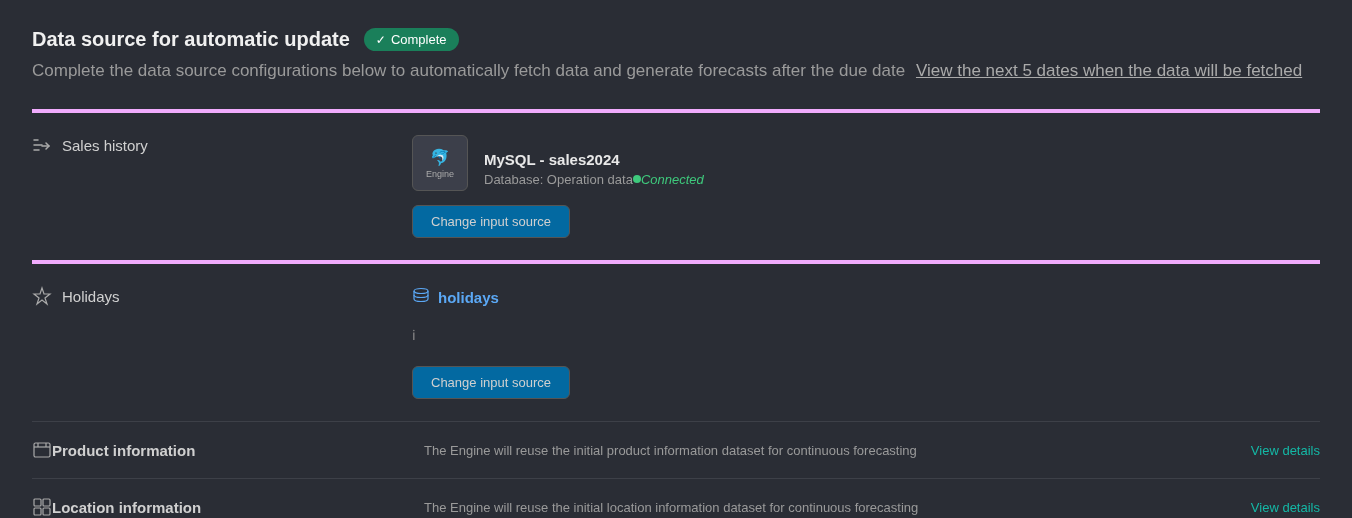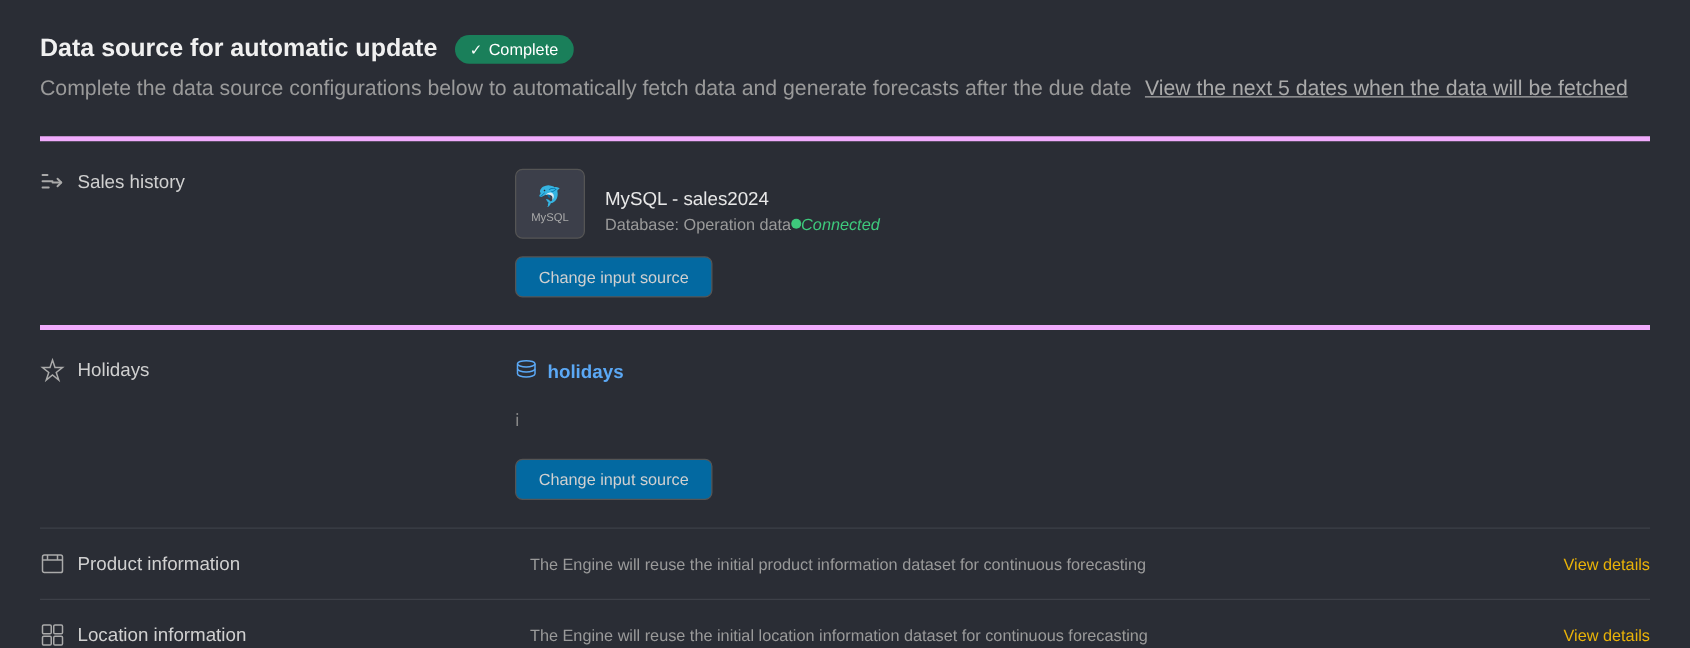--- a/index.html
+++ b/index.html
@@ -108,21 +108,21 @@
       font-size: 16px;
       color: #b0b0b0;
     }
     .mysql-info {
       display: flex;
       flex-direction: column;
       gap: 4px;
     }
     .mysql-title {
       font-size: 15px;
-      font-weight: 400;
+      font-weight: 700;
       color: #e8e8e8;
       margin-top: 11px;
     }
     .mysql-sub {
       font-size: 13px;
       color: #9a9a9a;
       display: flex;
       align-items: center;
       gap: 0;
     }
@@ -188,34 +188,33 @@
     .reuse-row {
       display: flex;
       align-items: center;
       gap: 12px;
       padding: 18px 0;
       border-top: 1px solid #3d4048;
     }
     .reuse-label {
       display: flex;
       align-items: center;
-      gap: 10px;
       width: 380px;
       min-width: 380px;
       font-size: 15px;
-      font-weight: 400;
+      font-weight: 700;
       color: #d0d0d0;
     }
     .reuse-text {
       font-size: 13px;
       color: #9a9a9a;
       flex: 1;
     }
     .view-details-link {
-      color: #eab308;
+      color: #14b8a6;
       font-size: 13px;
       text-decoration: none;
       cursor: pointer;
       white-space: nowrap;
     }
   </style>
 </head>
 <body>
 
 <div class="container">
@@ -241,21 +240,21 @@
           <path d="M14 8l3 3-3 3" stroke="#aaa" stroke-width="1.5" stroke-linecap="round" stroke-linejoin="round"></path>
           <path d="M17 11H10" stroke="#aaa" stroke-width="1.5" stroke-linecap="round"></path>
         </svg>
       </span>
       <span>Sales history</span>
     </div>
     <div class="section-content">
       <div class="mysql-card">
         <div class="mysql-logo">
           <span class="mysql-logo-icon">🐬</span>
-          <span>MySQL</span>
+          <span>Engine</span>
         </div>
         <div class="mysql-info">
           <div class="mysql-title">MySQL - sales2024</div>
           <div class="mysql-sub">
             <span>Database: Operation data</span>
             <span class="connected-dot"></span>
             <span class="connected-text">Connected</span>
           </div>
         </div>
       </div>

